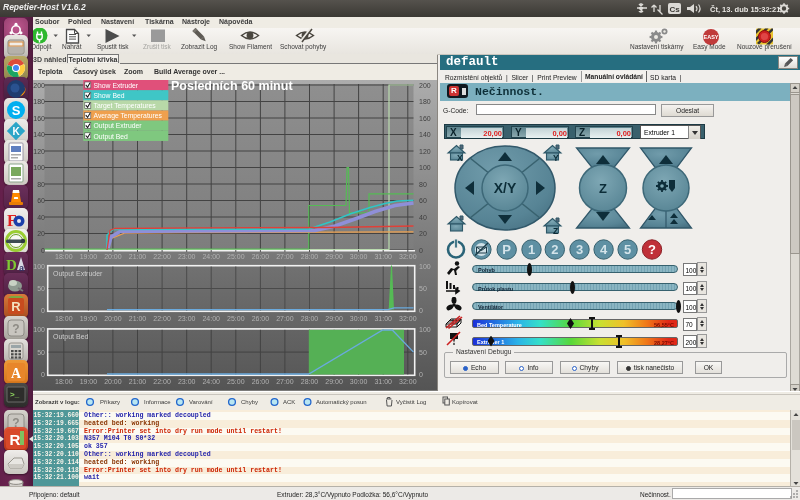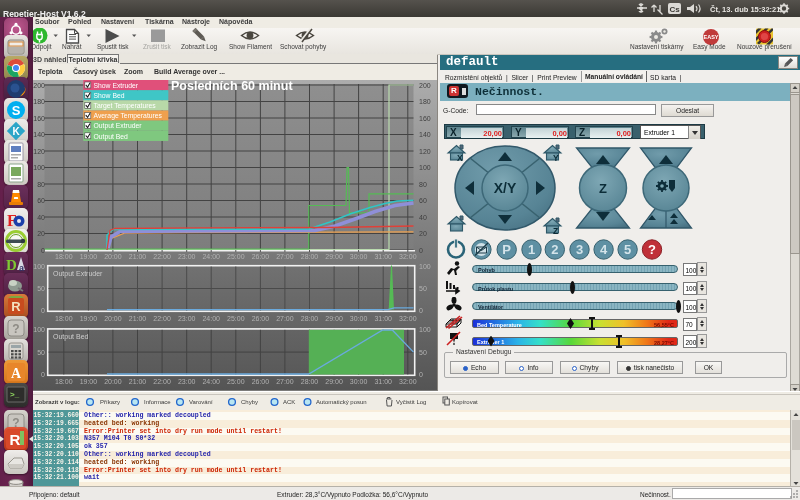--- a/index.html
+++ b/index.html
@@ -4,21 +4,21 @@
 <style>
 * { margin:0; padding:0; box-sizing:border-box; }
 html,body { width:800px; height:500px; overflow:hidden; font-family:"Liberation Sans",sans-serif; }
 #screen { position:absolute; left:0; top:0; width:800px; height:500px; background:#efece4; }
 .abs { position:absolute; }
 
 
 #titlebar { left:0; top:0; width:800px; height:17px;
   background:linear-gradient(#55524d,#3b3934); color:#efefef;
   font-weight:bold; font-size:8.5px; }
-#titlebar .title { position:absolute; left:3px; top:9px; }
+#titlebar .title { position:absolute; left:3px; top:2px;font-style:italic; }
 #tray { position:absolute; right:6px; top:1px; height:15px; color:#e8e6e2; font-size:10px; font-weight:bold; }
 
 
 #launcher { left:0; top:17px; width:33px; height:483px;
   background:linear-gradient(90deg,#641f4b,#6e2753 60%,#4f1a3d); }
 .licon { position:absolute; left:4px; width:24px; height:24px; border-radius:5px;
   box-shadow:0 1px 2px rgba(0,0,0,.5); font-size:13px; font-weight:bold;
   text-align:center; line-height:24px; overflow:hidden; }
 
 

